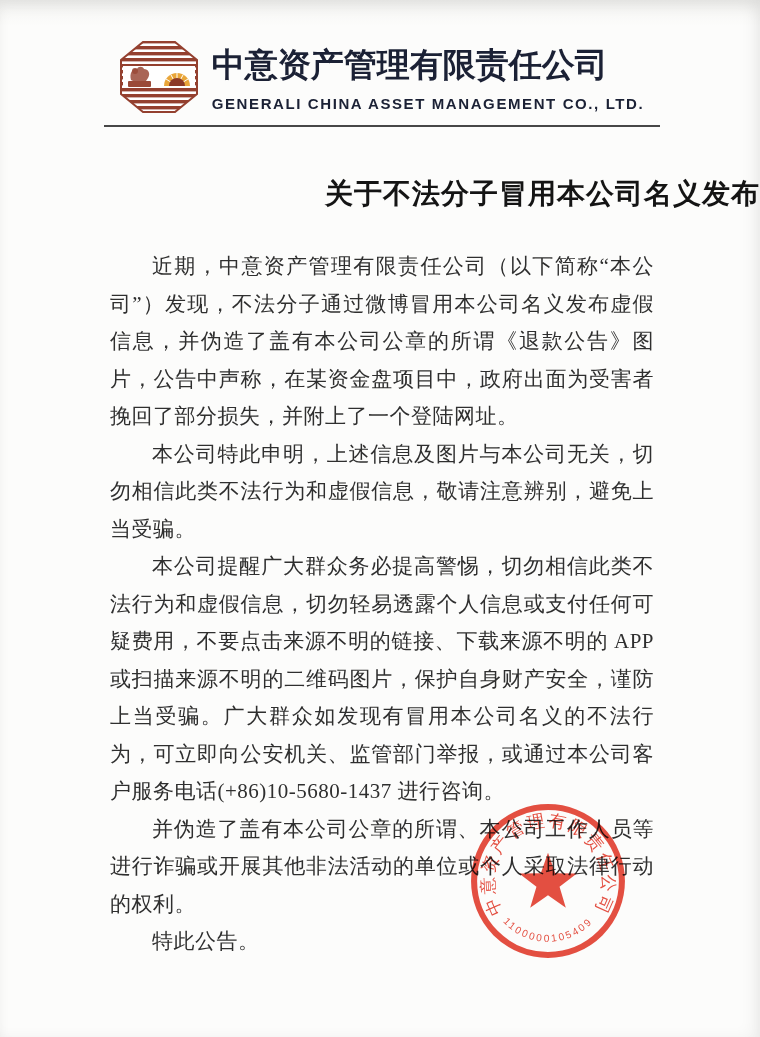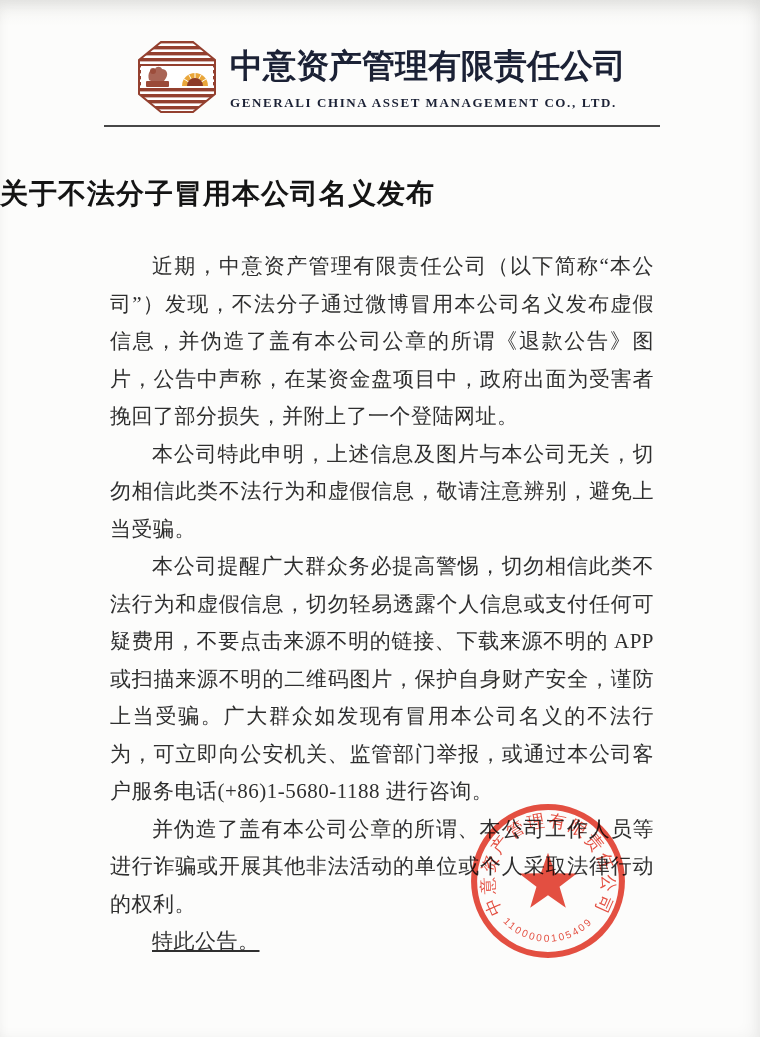--- a/index.html
+++ b/index.html
@@ -19,42 +19,42 @@
     display:flex;justify-content:center;align-items:center;gap:10px;
   }
   .logo{flex:0 0 auto;}
   .brand{display:flex;flex-direction:column;align-items:flex-start;}
   .brand-cn{
     font-family:"Liberation Sans","DejaVu Sans",sans-serif;
     font-weight:bold;font-size:33px;line-height:1.15;letter-spacing:0px;
     color:#1b2135;white-space:nowrap;
   }
   .brand-en{
-    font-family:Liberation Serif, serif;
-    font-weight:bold;font-size:13px;letter-spacing:1.6px;
+    font-family:Liberation Sans, sans-serif;
+    font-weight:bold;font-size:15px;letter-spacing:1.6px;
     color:#1b2135;white-space:nowrap;margin-top:11px;
   }
   .rule{
     width:556px;height:2px;background:#474747;
     margin:7px 0 0 104px;border:none;
   }
   
   .doc-title{
-    margin-top:44px;text-align:left;
+    margin-top:44px;text-align:right;
     font-weight:bold;color:#141414;
     font-size:28px;line-height:45px;letter-spacing:1px;
   }
   
   .doc-body{
     width:544px;margin:32px 0 16px 110px;
     font-size:21px;line-height:37.5px;letter-spacing:0.5px;
     text-align:justify;
   }
   .doc-body p{margin:0;text-indent:2em;}
-  .closing{margin-top:38px;text-indent:2em;text-decoration:underline;}
+  .closing{margin-top:38px;text-indent:2em;}
   
   .seal{
     position:absolute;left:467px;top:800px;
     width:162px;height:162px;
     mix-blend-mode:multiply;opacity:0.9;
     pointer-events:none;
   }
 </style>
 </head>
 <body>
@@ -99,21 +99,21 @@
   </div>
   <div class="rule"></div>
 
   <div class="doc-title">
     <div>关于不法分子冒用本公司名义发布</div>
   </div>
 
   <div class="doc-body">
     <p>近期，中意资产管理有限责任公司（以下简称“本公司”）发现，不法分子通过微博冒用本公司名义发布虚假信息，并伪造了盖有本公司公章的所谓《退款公告》图片，公告中声称，在某资金盘项目中，政府出面为受害者挽回了部分损失，并附上了一个登陆网址。</p>
     <p>本公司特此申明，上述信息及图片与本公司无关，切勿相信此类不法行为和虚假信息，敬请注意辨别，避免上当受骗。</p>
-    <p>本公司提醒广大群众务必提高警惕，切勿相信此类不法行为和虚假信息，切勿轻易透露个人信息或支付任何可疑费用，不要点击来源不明的链接、下载来源不明的 APP 或扫描来源不明的二维码图片，保护自身财产安全，谨防上当受骗。广大群众如发现有冒用本公司名义的不法行为，可立即向公安机关、监管部门举报，或通过本公司客户服务电话(+86)1-5680-1188 进行咨询。</p>
+    <p>本公司提醒广大群众务必提高警惕，切勿相信此类不法行为和虚假信息，切勿轻易透露个人信息或支付任何可疑费用，不要点击来源不明的链接、下载来源不明的 APP 或扫描来源不明的二维码图片，保护自身财产安全，谨防上当受骗。广大群众如发现有冒用本公司名义的不法行为，可立即向公安机关、监管部门举报，或通过本公司客户服务电话(+86)10-5680-1437 进行咨询。</p>
     <p>并伪造了盖有本公司公章的所谓、本公司工作人员等进行诈骗或开展其他非法活动的单位或个人采取法律行动的权利。</p>
     <p class="closing">特此公告。</p>
 
   </div>
 
   <div class="seal">
     <svg width="162" height="162" viewBox="0 0 160 160" aria-hidden="true">
       <defs>
         <path id="ringPath" d="M35.8,111 A54,54 0 1 1 124.2,111" fill="none"></path>
         <path id="serialPath" d="M34,118.6 A60,60 0 0 0 126,118.6" fill="none"></path>

